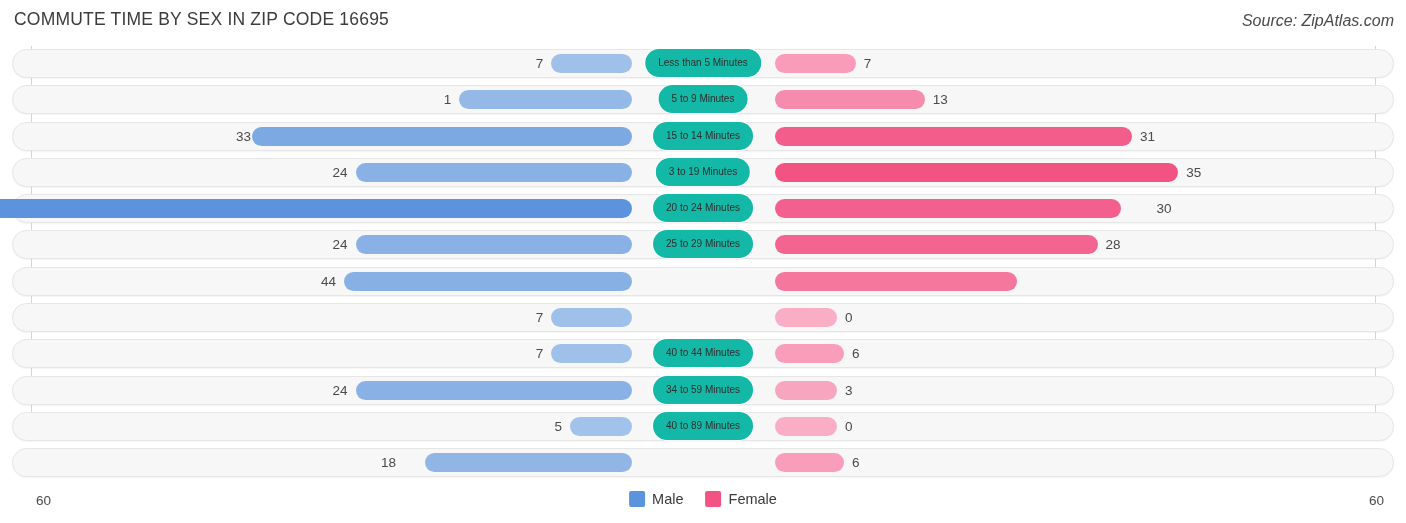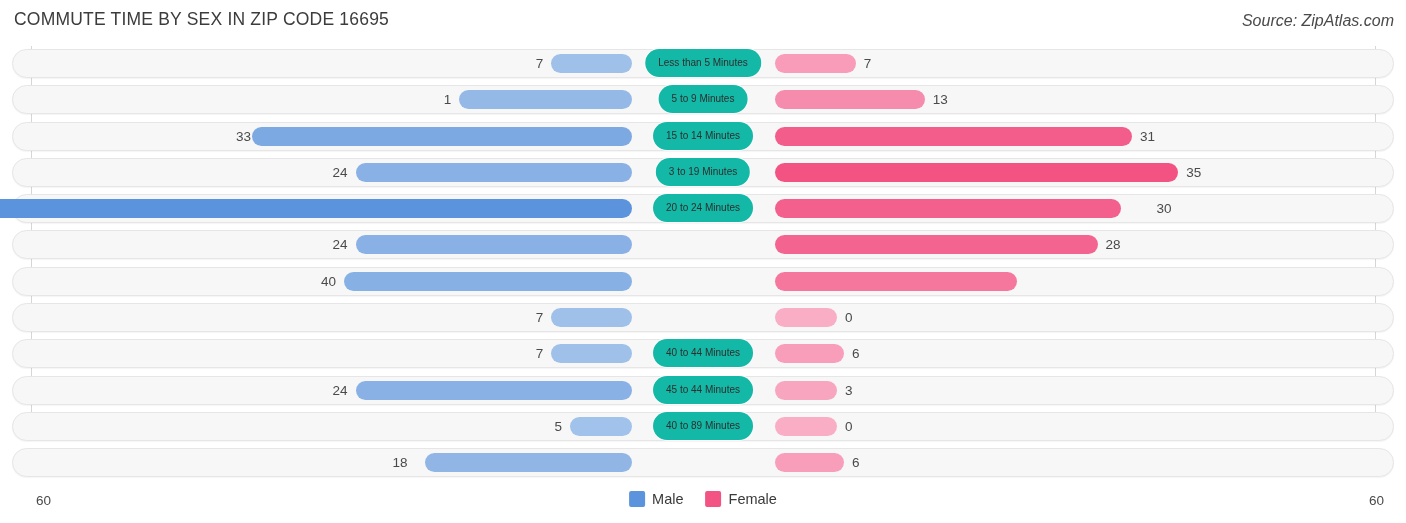--- a/index.html
+++ b/index.html
@@ -220,26 +220,27 @@
         <div class="bar female" style="left: 775px; width: 345.6px; background: rgb(243, 96, 141);"></div>
         <div class="val right" style="left: 1128.6px; margin-left: 28px;">30</div>
         <div class="cat-pill">20 to 24 Minutes</div>
       </div>
       <div class="row">
         <div class="track"></div>
         <div class="bar male" style="left: 355.52px; width: 276.48px; background: rgb(137, 177, 229);"></div>
         <div class="bar female" style="left: 775px; width: 322.56px; background: rgb(243, 101, 144);"></div>
         <div class="val left" style="left: 295.52px; width: 52px;">24</div>
         <div class="val right" style="left: 1105.56px;">28</div>
+        <div class="cat-pill">25 to 29 Minutes</div>
       </div>
       <div class="row">
         <div class="track"></div>
         <div class="bar male" style="left: 344px; width: 288px; background: rgb(135, 176, 229);"></div>
         <div class="bar female" style="left: 775px; width: 241.92px; background: rgb(245, 119, 158);"></div>
-        <div class="val left" style="left: 284px; width: 52px;">40</div>
+        <div class="val left" style="left: 284px; width: 52px;">44</div>
         <div class="val right" style="left: 1004px; margin-top: 44px;">21</div>
       </div>
       <div class="row">
         <div class="track"></div>
         <div class="bar male" style="left: 551.36px; width: 80.64px; background: rgb(159, 192, 233);"></div>
         <div class="bar female" style="left: 775px; width: 62px; background: rgb(249, 174, 198);"></div>
         <div class="val left" style="left: 491.36px; width: 52px;">7</div>
         <div class="val right" style="left: 845px;">0</div>
       </div>
       <div class="row">
@@ -249,35 +250,35 @@
         <div class="val left" style="left: 491.36px; width: 52px;">7</div>
         <div class="val right" style="left: 852.12px;">6</div>
         <div class="cat-pill">40 to 44 Minutes</div>
       </div>
       <div class="row">
         <div class="track"></div>
         <div class="bar male" style="left: 355.52px; width: 276.48px; background: rgb(137, 177, 229);"></div>
         <div class="bar female" style="left: 775px; width: 62px; background: rgb(248, 166, 192);"></div>
         <div class="val left" style="left: 295.52px; width: 52px;">24</div>
         <div class="val right" style="left: 845px;">3</div>
-        <div class="cat-pill">45 to 44 Minutes</div>
+        <div class="cat-pill">34 to 59 Minutes</div>
       </div>
       <div class="row">
         <div class="track"></div>
         <div class="bar male" style="left: 570px; width: 62px; background: rgb(161, 194, 234);"></div>
         <div class="bar female" style="left: 775px; width: 62px; background: rgb(249, 174, 198);"></div>
         <div class="val left" style="left: 510px; width: 52px;">5</div>
         <div class="val right" style="left: 845px;">0</div>
         <div class="cat-pill">40 to 89 Minutes</div>
       </div>
       <div class="row">
         <div class="track"></div>
         <div class="bar male" style="left: 424.64px; width: 207.36px; background: rgb(145, 182, 230);"></div>
         <div class="bar female" style="left: 775px; width: 69.12px; background: rgb(248, 158, 187);"></div>
-        <div class="val left" style="left: 374px; width: 52px; text-align: center;">18</div>
+        <div class="val left" style="left: 344px; width: 52px;">18</div>
         <div class="val right" style="left: 852.12px;">6</div>
       </div>
     </div>
 </div>
 
 <div class="footer">
   <div class="axis-min-left">60</div>
   <div class="legend">
     <div class="legend-item">
       <span class="swatch male"></span>

